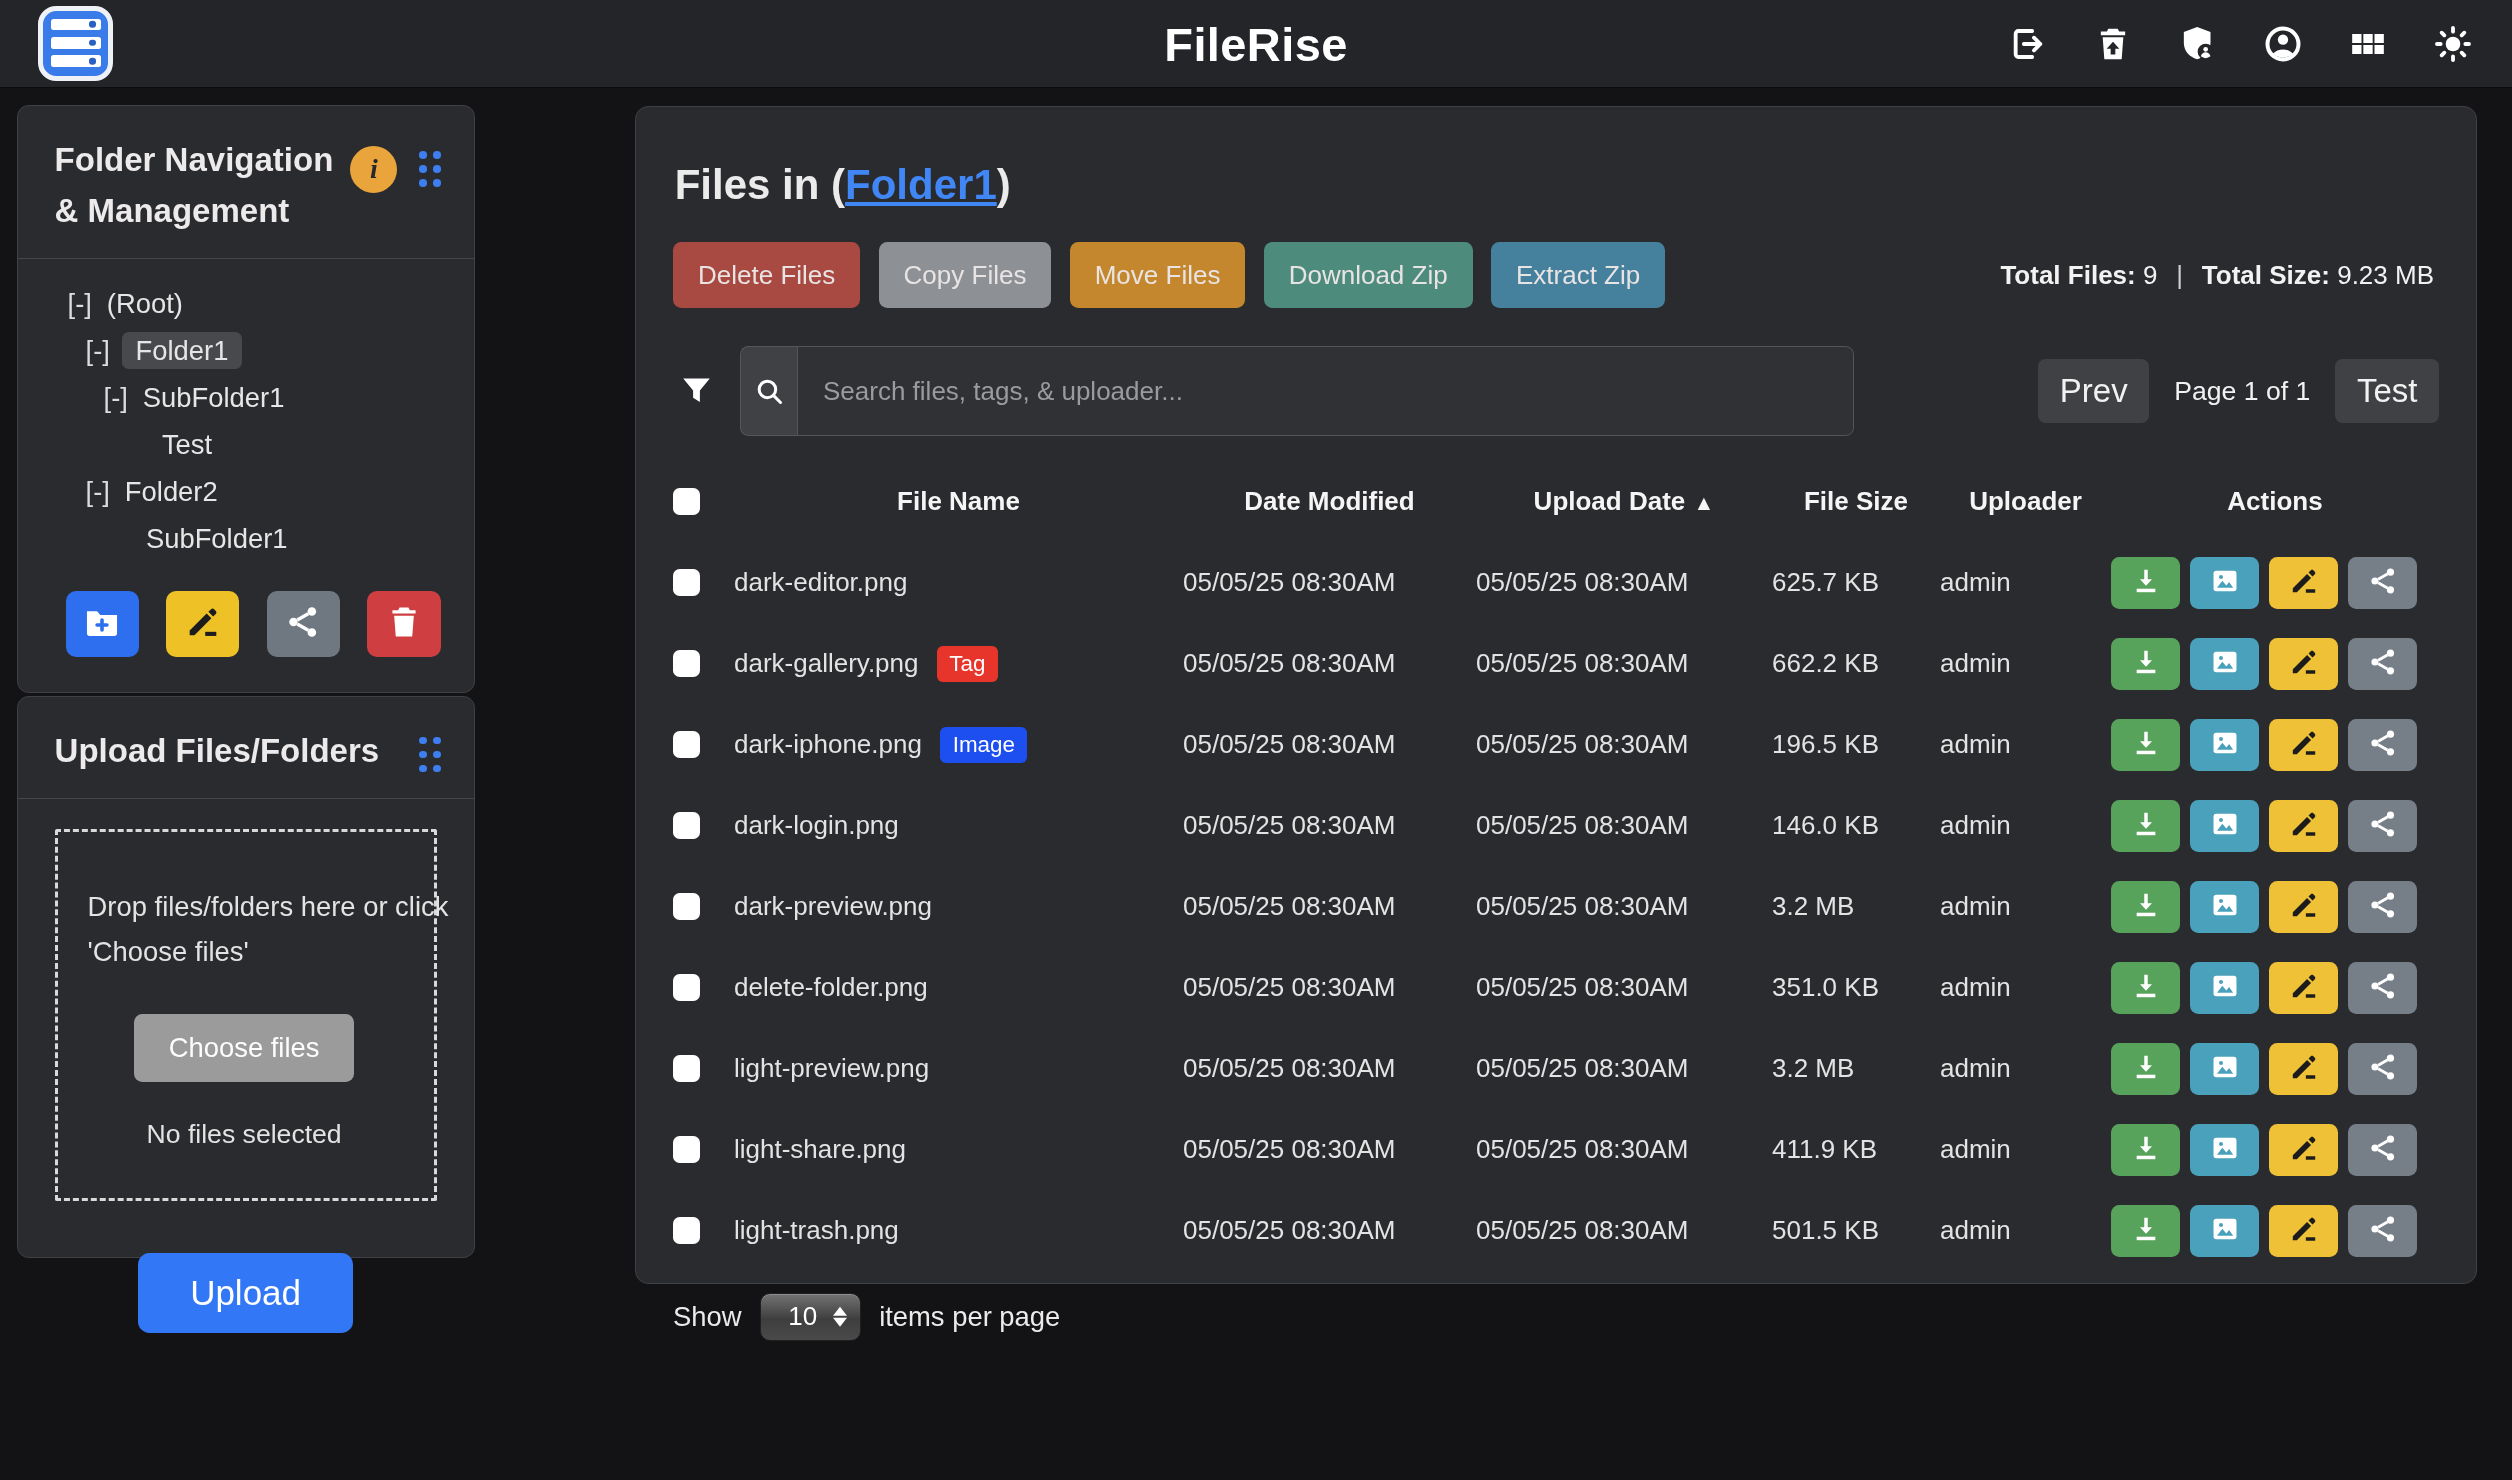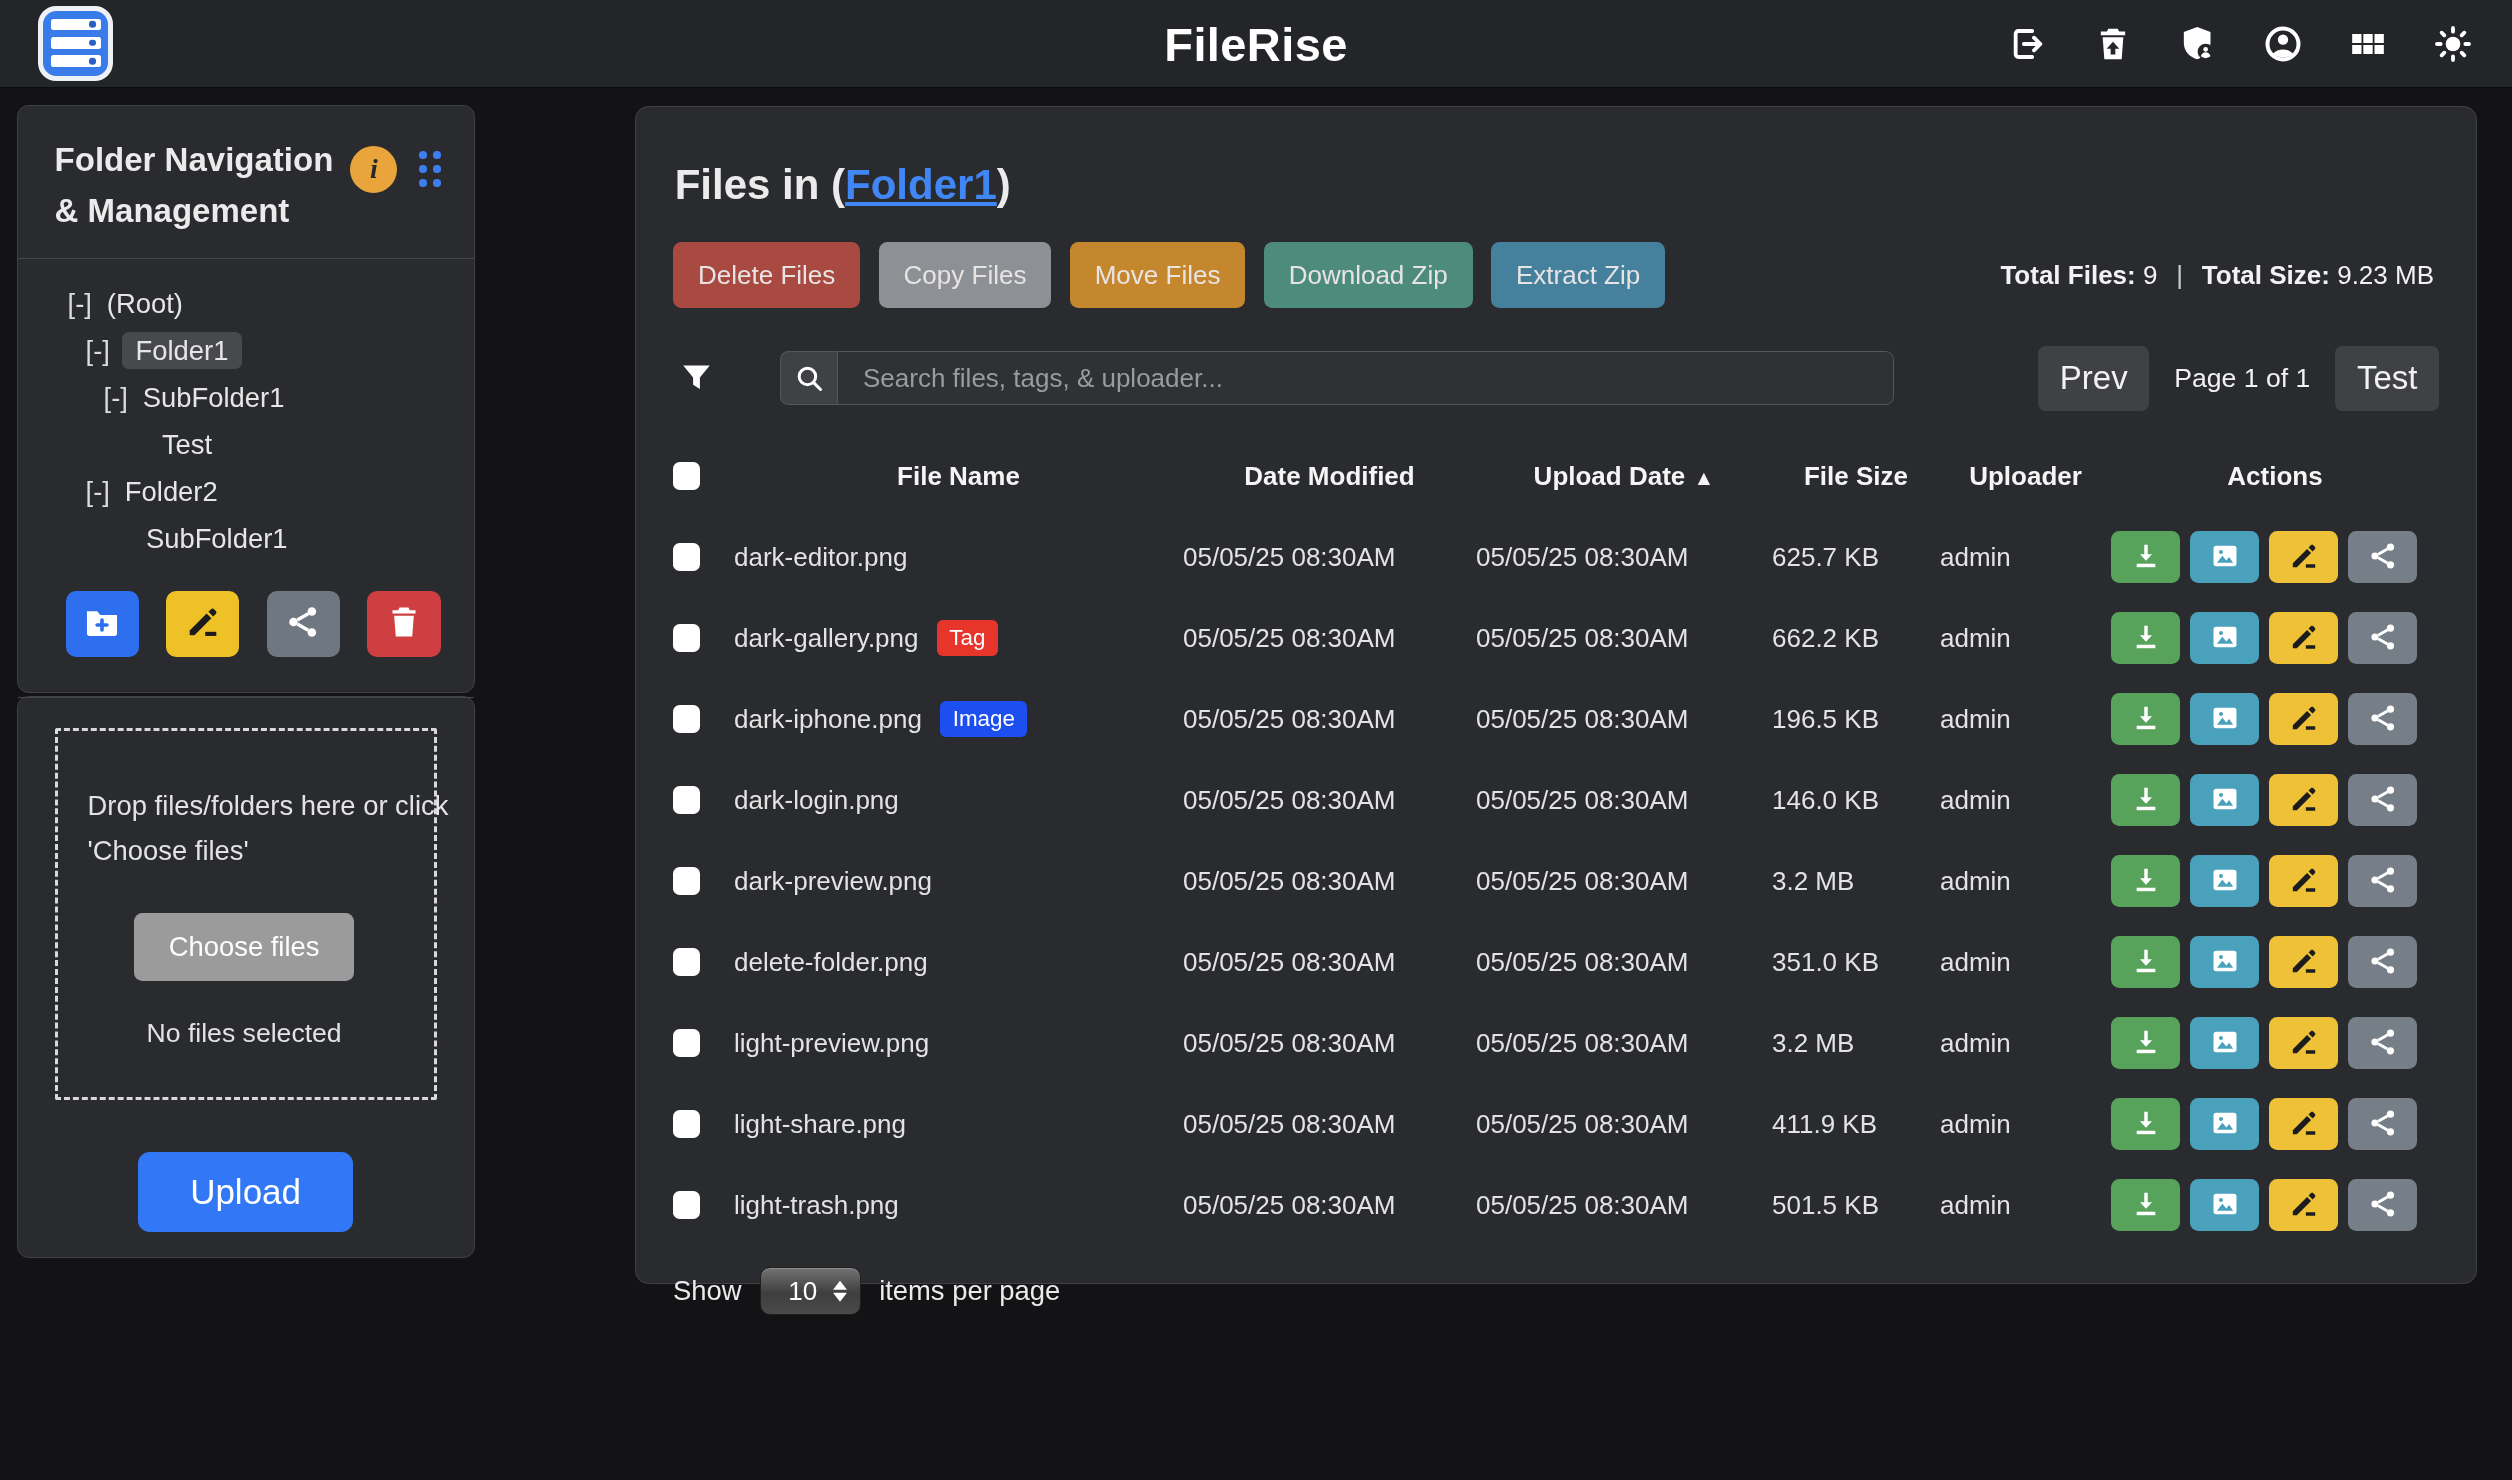--- a/index.html
+++ b/index.html
@@ -119,21 +119,21 @@
   .btn-move{ background:#c5872e; }
   .btn-dlzip{ background:#4d8c7c; }
   .btn-exzip{ background:#45819d; }
   .totals{ margin-left:auto; font-size:26px; color:#f2f2f2; padding-right:5px;}
   .totals b{ font-weight:bold; }
   .totals .sep{ margin:0 11.6px; color:#cfcfcf; }
 
   .search-row{ display:flex; align-items:center; margin-top:38px; }
   .funnel-btn{ width:47px; height:47px; display:flex; align-items:center; justify-content:center; cursor:pointer; margin-right:20px;}
   .funnel-btn svg{ width:37px; height:37px; }
-  .search-group{ display:flex; height:54px;margin-left:40px; }
+  .search-group{ display:flex; height:90px; }
   .search-seg{
     width:57px; background:#404144; border:0.8px solid #55565a; border-right:none;
     border-radius:8.3px 0 0 8.3px; display:flex; align-items:center; justify-content:center;
   }
   .search-seg svg{ width:33px; height:33px; }
   .search-input{
     width:1057px; background:#303134; border:0.8px solid #55565a;
     border-radius:0 8.3px 8.3px 0; color:#e0e0e0; font-size:26px; font-family:inherit;
     padding:0 25px; outline:none;
   }
@@ -332,20 +332,33 @@
         <svg viewBox="0 0 24 24" width="38" height="38">
             <path fill="#fff" d="M9.2 2.8h5.6l.9 1.7h3.6v2.2H4.7V4.5h3.6l.9-1.7z"></path>
             <path fill="#fff" d="M5.8 8h12.4l-1 13.2H6.8L5.8 8z"></path>
           </svg>
       </span>
     </button>
   </div>
 </section>
 
 <section class="card" style="top:696px; height:562px;">
+  <div class="card-header">
+    <h2 style="width:465px;">Upload Files/Folders</h2>
+    <div class="header-tools">
+      <span class="drag-handle">
+          <i></i>
+          <i></i>
+          <i></i>
+          <i></i>
+          <i></i>
+          <i></i>
+        </span>
+    </div>
+  </div>
   <hr class="card-divider">
   <div class="dropzone">
     <p class="dz-text">Drop files/folders here or click 'Choose files'</p>
     <button class="choose-btn">Choose files</button>
     <p class="no-files">No files selected</p>
   </div>
   <button class="upload-btn">Upload</button>
 </section>
 
 <main class="main-panel">

